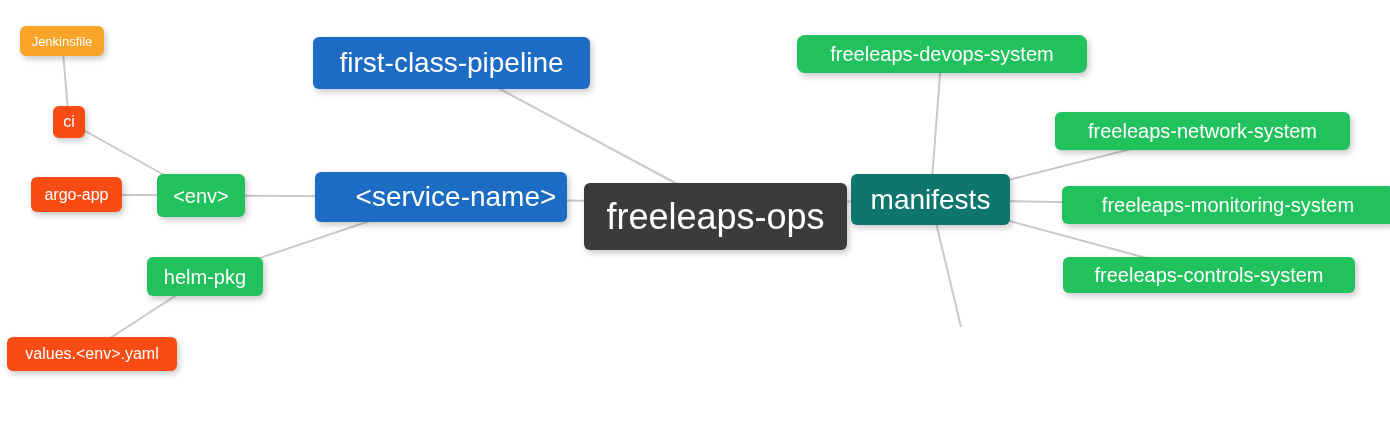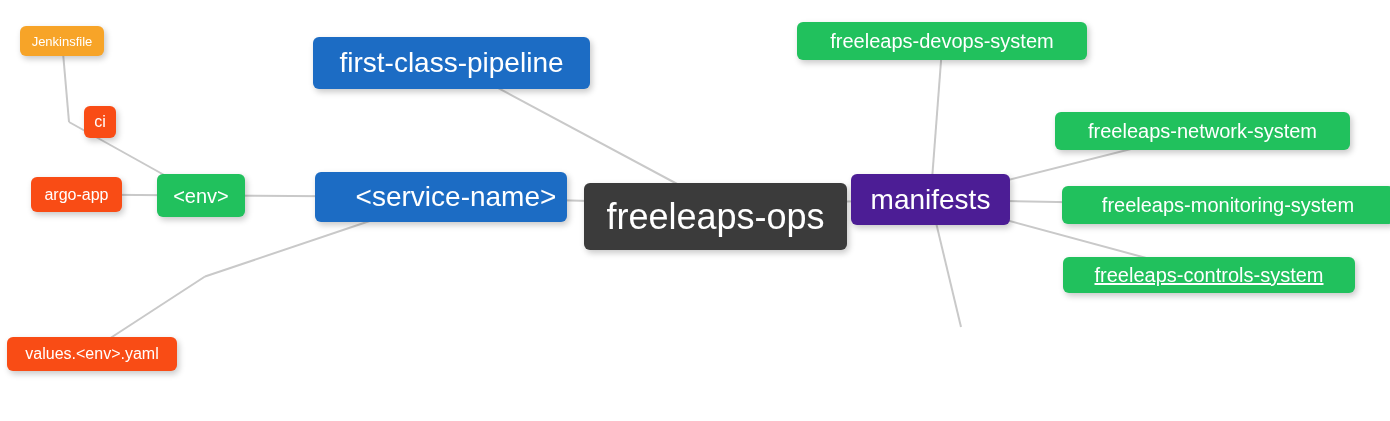--- a/index.html
+++ b/index.html
@@ -55,23 +55,24 @@
       <line x1="930.5" y1="199.5" x2="942" y2="48" stroke="#c9c9c9" stroke-width="2"></line>
       <line x1="930.5" y1="199.5" x2="1202.5" y2="131" stroke="#c9c9c9" stroke-width="2"></line>
       <line x1="930.5" y1="199.5" x2="1219" y2="205" stroke="#c9c9c9" stroke-width="2"></line>
       <line x1="930.5" y1="199.5" x2="1209" y2="275" stroke="#c9c9c9" stroke-width="2"></line>
       <line x1="930.5" y1="199.5" x2="961" y2="327" stroke="#c9c9c9" stroke-width="2"></line>
     </svg>
 
 <div class="node" style="left: 584px; top: 171px; width: 263px; height: 67px; background: rgb(59, 59, 59); color: rgb(255, 255, 255); font-size: 36px; margin-top: 12px;">freeleaps-ops</div>
     <div class="node" style="left: 313px; top: 37px; width: 277px; height: 52px; background: rgb(28, 108, 196); color: rgb(255, 255, 255); font-size: 28px;">first-class-pipeline</div>
     <div class="node" style="left: 315px; top: 172px; width: 252px; height: 50px; background: rgb(28, 108, 196); color: rgb(255, 255, 255); font-size: 28px; padding-left: 30px;">&lt;service-name&gt;</div>
-    <div class="node" style="left: 851px; top: 174px; width: 159px; height: 51px; background: #4c1d95; color: rgb(255, 255, 255); font-size: 28px;">manifests</div>
+    <div class="node" style="left: 851px; top: 174px; width: 159px; height: 51px; background: #0f766e; color: rgb(255, 255, 255); font-size: 28px;">manifests</div>
     <div class="node" style="left: 157px; top: 174px; width: 88px; height: 43px; background: rgb(33, 193, 93); color: rgb(255, 255, 255); font-size: 20px;">&lt;env&gt;</div>
-    <div class="node" style="left: 797px; top: 22px; width: 290px; height: 38px; background: rgb(33, 193, 93); color: rgb(255, 255, 255); font-size: 20px;">freeleaps-devops-system</div>
+    <div class="node" style="left: 147px; top: 257px; width: 116px; height: 39px; background: rgb(33, 193, 93); color: rgb(255, 255, 255); font-size: 20px;">helm-pkg</div>
+    <div class="node" style="left: 797px; top: 35px; width: 290px; height: 38px; background: rgb(33, 193, 93); color: rgb(255, 255, 255); font-size: 20px; border-radius: 8px;">freeleaps-devops-system</div>
     <div class="node" style="left: 1055px; top: 112px; width: 295px; height: 38px; background: rgb(33, 193, 93); color: rgb(255, 255, 255); font-size: 20px;">freeleaps-network-system</div>
     <div class="node" style="left: 1053px; top: 186px; width: 332px; height: 38px; background: rgb(33, 193, 93); color: rgb(255, 255, 255); font-size: 20px; margin-left: 9px;">freeleaps-monitoring-system</div>
-    <div class="node" style="left: 1063px; top: 257px; width: 292px; height: 36px; background: rgb(33, 193, 93); color: rgb(255, 255, 255); font-size: 20px; text-decoration: underline;">freeleaps-controls-system</div>
-    <div class="node" style="left: 53px; top: 106px; width: 32px; height: 32px; background: rgb(249, 76, 21); color: rgb(255, 255, 255); font-size: 16px; margin-left: 31px;">ci</div>
+    <div class="node" style="left: 1063px; top: 257px; width: 292px; height: 36px; background: rgb(33, 193, 93); color: rgb(255, 255, 255); font-size: 20px;">freeleaps-controls-system</div>
+    <div class="node" style="left: 53px; top: 106px; width: 32px; height: 32px; background: rgb(249, 76, 21); color: rgb(255, 255, 255); font-size: 16px;">ci</div>
     <div class="node" style="left: 31px; top: 177px; width: 91px; height: 35px; background: rgb(249, 76, 21); color: rgb(255, 255, 255); font-size: 16px;">argo-app</div>
     <div class="node" style="left: 7px; top: 337px; width: 170px; height: 34px; background: rgb(249, 76, 21); color: rgb(255, 255, 255); font-size: 16px;">values.&lt;env&gt;.yaml</div>
     <div class="node" style="left: 20px; top: 26px; width: 84px; height: 30px; background: rgb(247, 164, 40); color: rgb(255, 255, 255); font-size: 13px;">Jenkinsfile</div>
   </div>
 
 </body></html>

